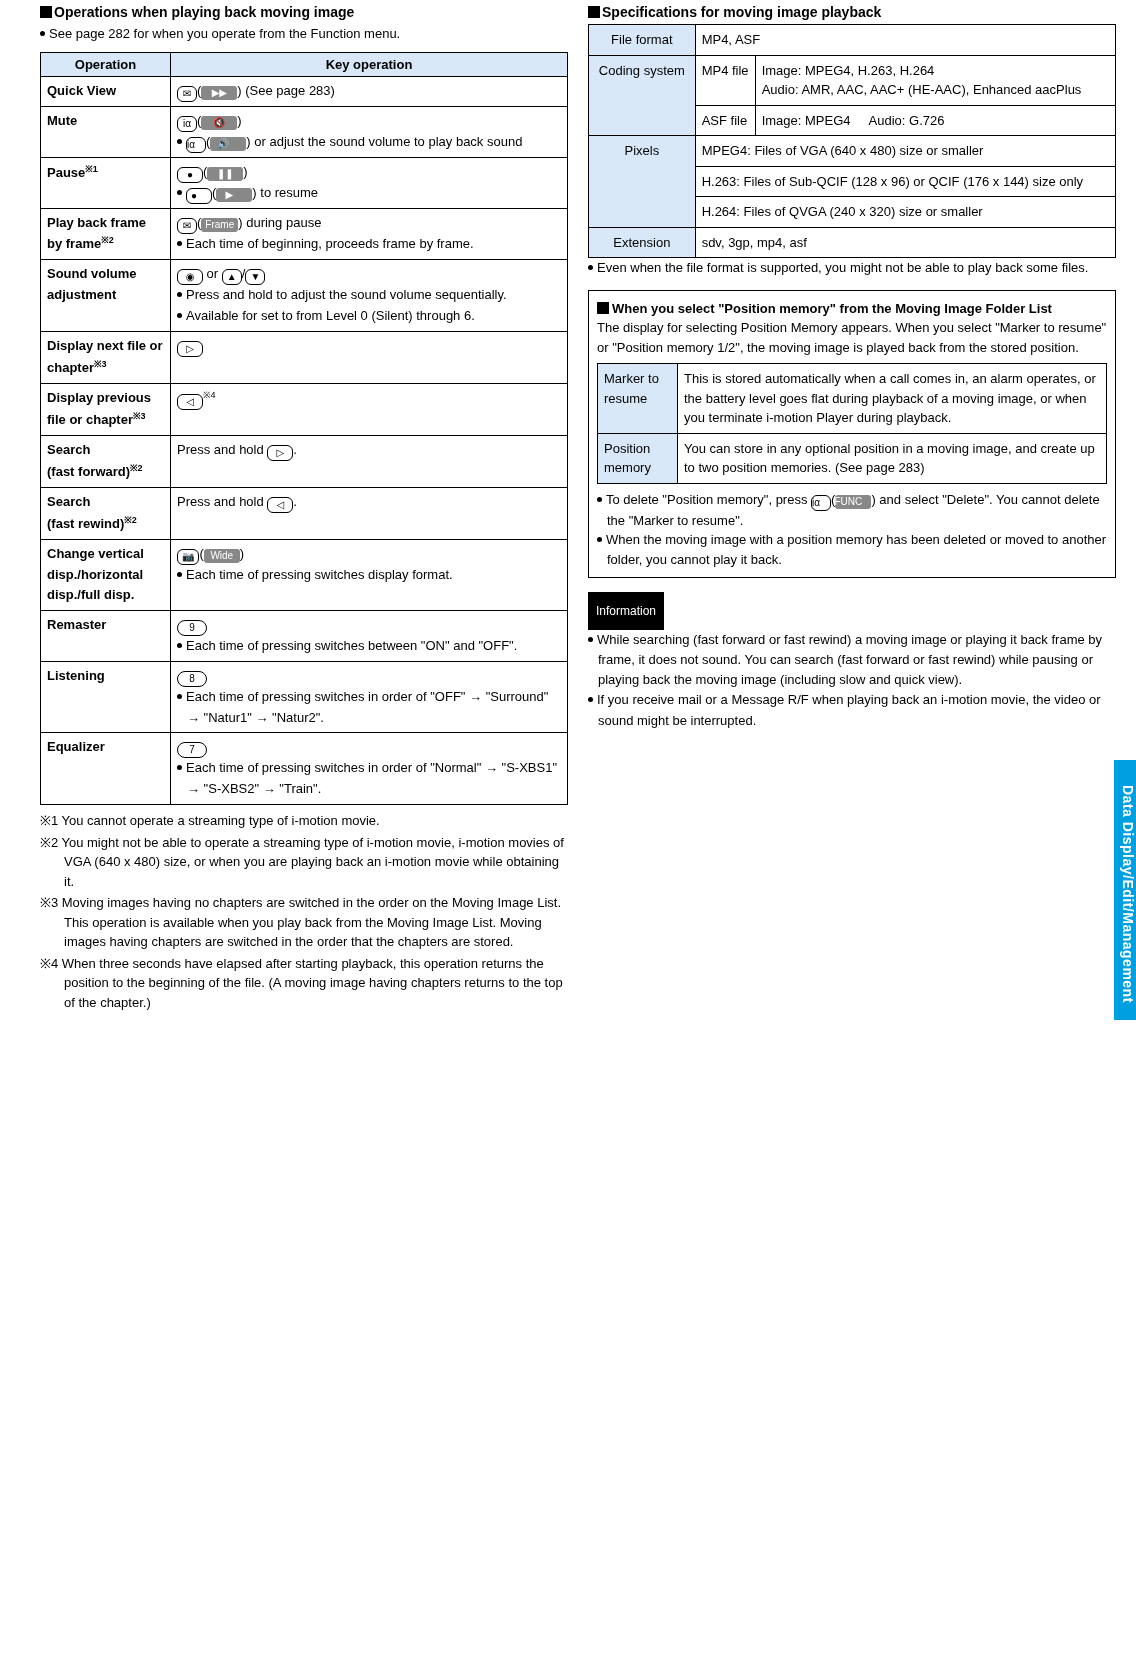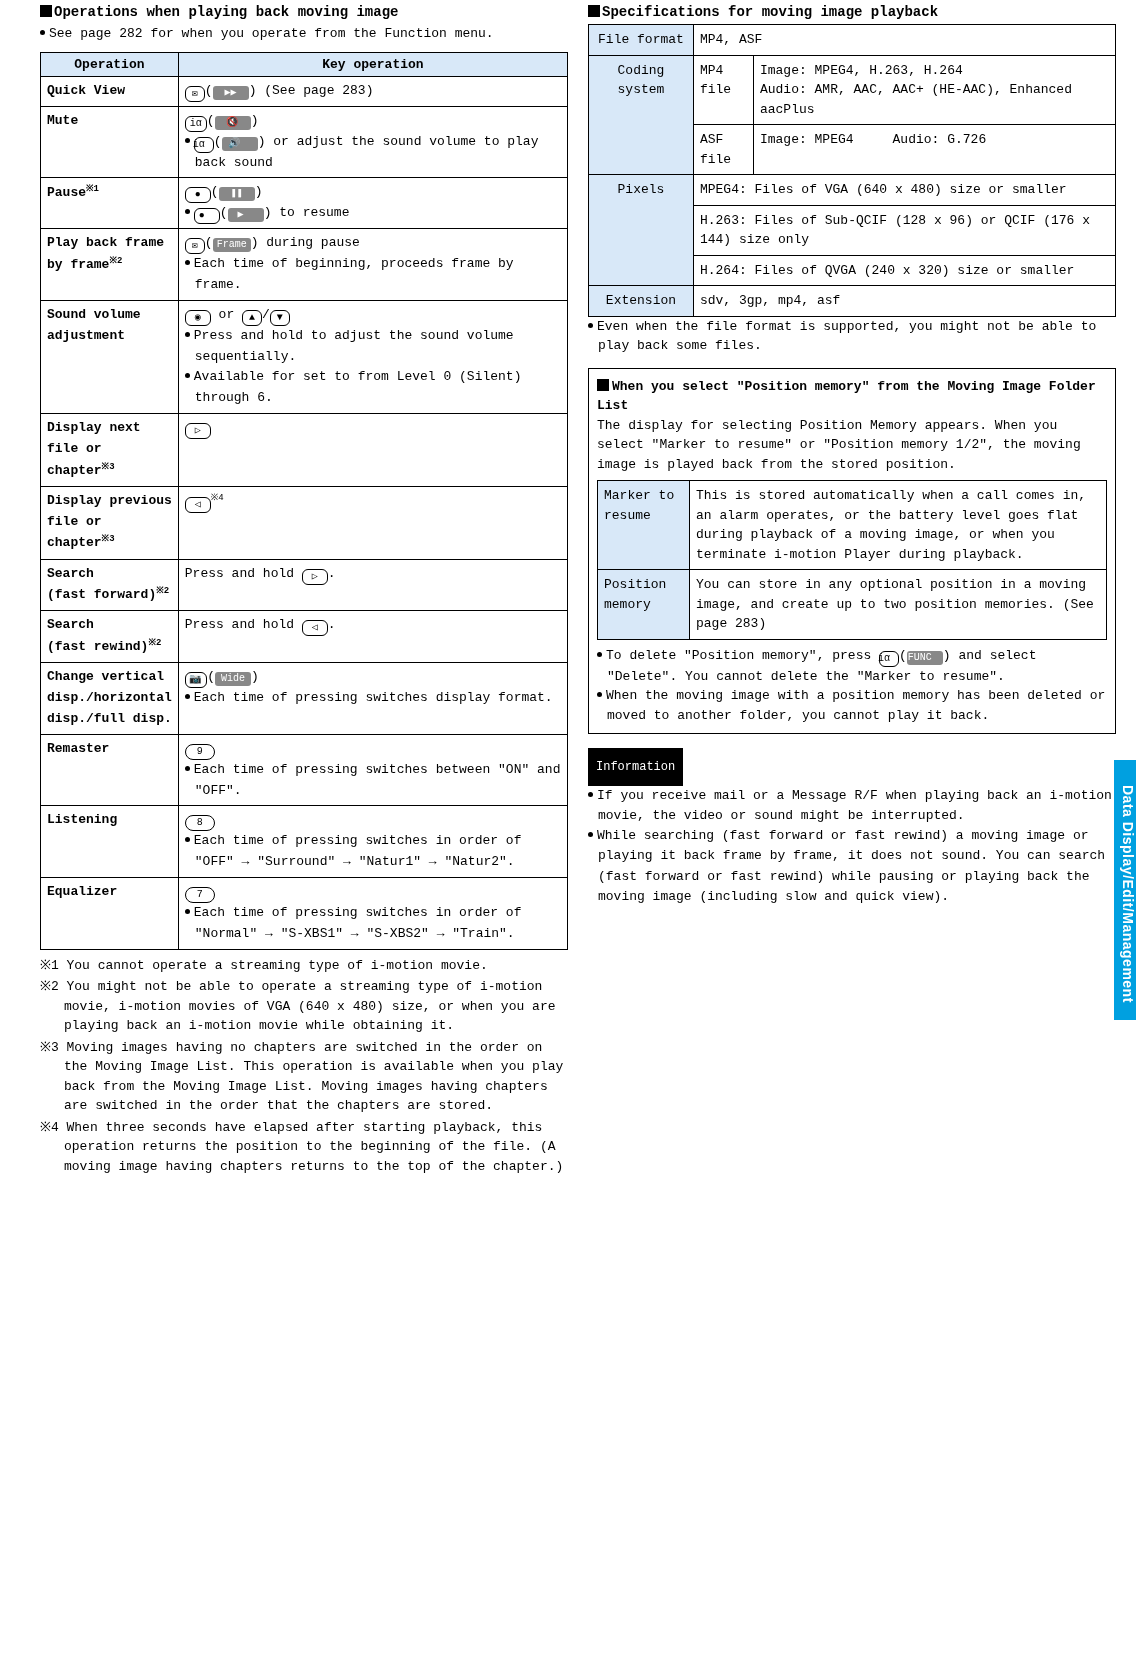--- a/index.html
+++ b/index.html
@@ -1,18 +1,18 @@
 <!DOCTYPE html>
 <html><head>
 <meta charset="utf-8">
 <style>
   * { box-sizing: border-box; margin: 0; padding: 0; }
   body { font-family: Arial, Helvetica, sans-serif; font-size: 13px; color: #000; width: 1136px; background: #fff; position: relative; }
   .page { display: flex; padding: 4px 20px 20px 40px; gap: 20px; }
-  .col { flex: 1; font-family: Liberation Mono, monospace; }
+  .col { flex: 1; }
   .section-title { font-weight: bold; font-size: 14px; margin-bottom: 4px; }
   .sq { display: inline-block; width: 12px; height: 12px; background: #000; margin-right: 2px; vertical-align: -1px; }
   .bullet-line { font-size: 13px; margin-bottom: 6px; line-height: 1.5; }
   .dot { display: inline-block; width: 5px; height: 5px; background: #000; border-radius: 50%; vertical-align: 2px; margin-right: 4px; }
   table.ops { width: 100%; border-collapse: collapse; border: 1.5px solid #000; margin-top: 8px; }
   table.ops th { background: #d8e8f8; border: 1px solid #000; padding: 4px 6px; font-weight: bold; font-size: 13px; }
   table.ops td { border: 1px solid #000; padding: 4px 6px; font-size: 13px; vertical-align: top; line-height: 1.6; }
   table.ops td.op { font-weight: bold; width: 130px; }
   .key { display: inline-block; border: 1.5px solid #000; border-radius: 6px; padding: 0 4px; min-width: 20px; height: 16px; line-height: 14px; text-align: center; font-size: 10px; vertical-align: -2px; background: #fff; }
   .key-wide { min-width: 26px; }
@@ -21,21 +21,21 @@
   .notes { font-size: 13px; line-height: 1.5; margin-top: 6px; }
   .notes p { margin-bottom: 2px; text-indent: -24px; padding-left: 24px; }
   table.spec { width: 100%; border-collapse: collapse; border: 1.5px solid #000; }
   table.spec td { border: 1px solid #000; padding: 5px 6px; font-size: 13px; vertical-align: top; line-height: 1.5; }
   table.spec td.sh { background: #d8e8f8; font-size: 13px; text-align: center; }
   .box2 { border: 1.5px solid #000; padding: 8px; margin-top: 12px; line-height: 1.5; }
   .box2 .bt { font-weight: bold; font-size: 13px; }
   .box2 .bsq { display:inline-block; width:12px; height:12px; background:#000; margin-right:3px; vertical-align:-1px; }
   table.pm { width: 100%; border-collapse: collapse; border: 1.5px solid #000; margin-top: 6px; }
   table.pm td { border: 1px solid #000; padding: 5px 6px; font-size: 13px; vertical-align: top; line-height: 1.5; }
-  table.pm td.pmh { background: #d8e8f8; width: 92px; }
+  table.pm td.pmh { background: #d8e8f8; width: 80px; }
   .info-head { background: #000; color: #fff; padding: 12px 8px; display: inline-block; font-size: 12px; margin-top: 14px; }
   .info-body { font-size: 13px; line-height: 1.55; }
   .info-body p { text-indent: -10px; padding-left: 10px; }
   .side-tab { position: absolute; right: 0; top: 760px; width: 22px; height: 260px; background: #00a0e0; color: #fff; writing-mode: vertical-rl; text-align: center; font-size: 14px; font-weight: bold; padding-top: 8px; letter-spacing: 0.5px; }
   .page-num { position: absolute; right: 30px; bottom: -60px; font-size: 34px; }
   sup { font-size: 9px; }
   .sub-bullet { padding-left: 10px; text-indent: -10px; }
 </style>
 </head>
 <body>
@@ -191,20 +191,20 @@
           <td>You can store in any optional position in a moving image, and create up to two position memories. (See page 283)</td>
         </tr>
       </tbody>
         </table>
       <div style="margin-top:6px; text-indent:-10px; padding-left:10px;"><span class="dot"></span><span>To delete "Position memory", press </span><span class="key">iα</span>(<span class="label-box">FUNC</span><span>) and select "Delete". You cannot delete the "Marker to resume".</span></div>
       <div style="text-indent:-10px; padding-left:10px;"><span class="dot"></span><span>When the moving image with a position memory has been deleted or moved to another folder, you cannot play it back.</span></div>
     </div>
 
     <div class="info-head">Information</div>
     <div class="info-body">
+      <p><span class="dot"></span><span>While searching (fast forward or fast rewind) a moving image or playing it back frame by frame, it does not sound. You can search (fast forward or fast rewind) while pausing or playing back the moving image (including slow and quick view).</span></p>
       <p><span class="dot"></span><span>If you receive mail or a Message R/F when playing back an i-motion movie, the video or sound might be interrupted.</span></p>
-      <p><span class="dot"></span><span>While searching (fast forward or fast rewind) a moving image or playing it back frame by frame, it does not sound. You can search (fast forward or fast rewind) while pausing or playing back the moving image (including slow and quick view).</span></p>
     </div>
   </div>
 </div>
 
 <div class="side-tab">Data Display/Edit/Management</div>
 <div class="page-num">281</div>
 
 </body></html>

